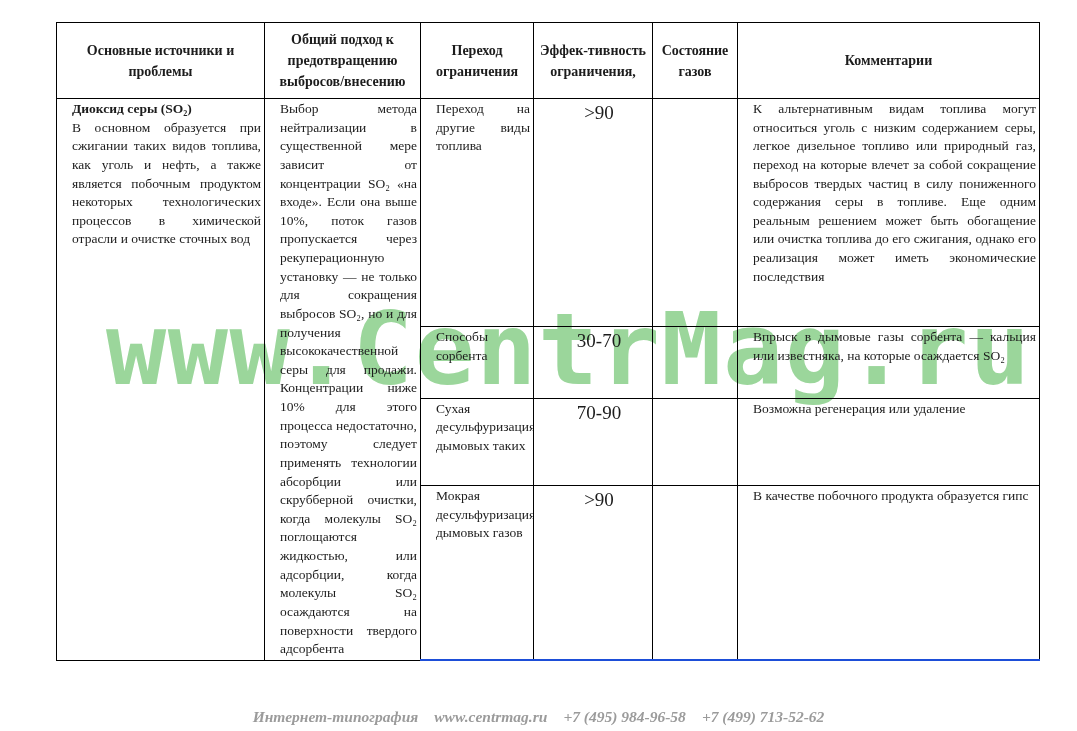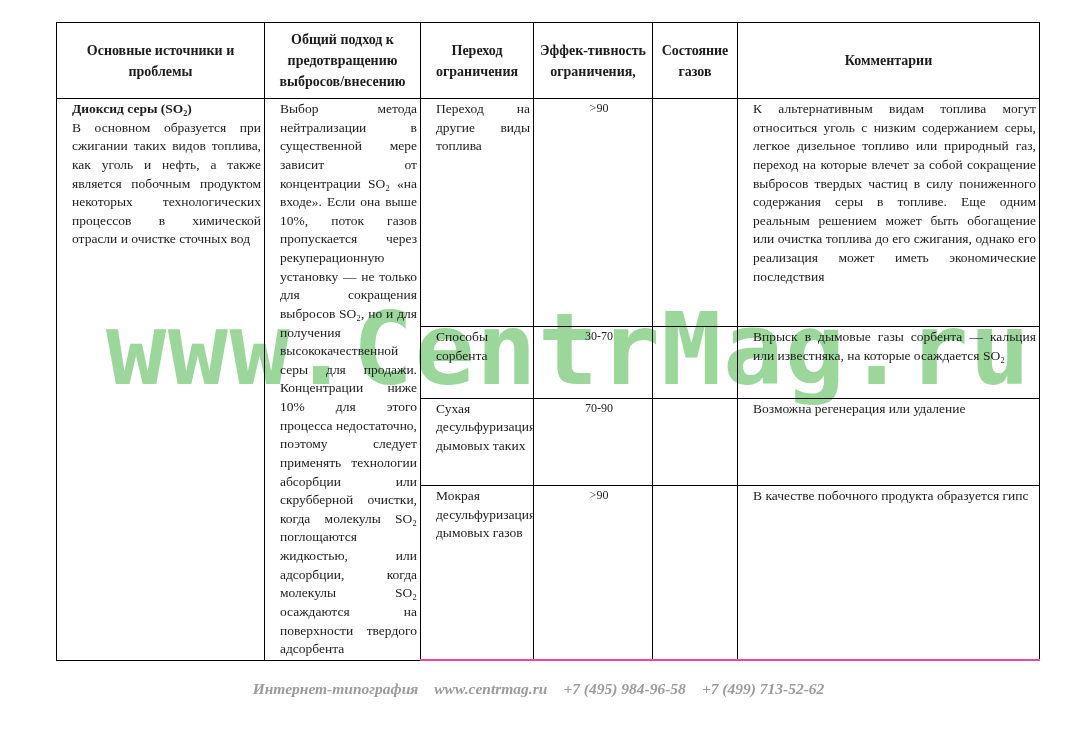--- a/index.html
+++ b/index.html
@@ -58,37 +58,37 @@
     text-align: center;
     vertical-align: middle;
     font-size: 14px;
     line-height: 1.5;
     height: 71px;
     padding: 2px 3px;
   }
   td.justify { text-align: justify; }
   td.eff {
     text-align: center;
-    font-size: 12px;
+    font-size: 19px;
   }
   .pollutant-title {
     font-weight: bold;
     white-space: nowrap;
   }
   tr.r1 { height: 222px; }
   tr.r2 { height: 70px;  }
   tr.r3 { height: 85px;  }
   tr.r4 { height: 170px; }
   table.main { border: 1px solid #000; }
-  tr.r4 td { border-bottom: 2px solid #ec4899; }
+  tr.r4 td { border-bottom: 2px solid #1d4ed8; }
   
   .footer {
     position: absolute;
     left: 0;
-    top: 680px;
+    top: 708px;
     width: 1077px;
     z-index: 1;
     display: flex;
     justify-content: center;
     gap: 16px;
     font-family: "Liberation Serif", serif;
     font-style: italic;
     font-weight: bold;
     font-size: 15.5px;
     color: #9b9b9b;

